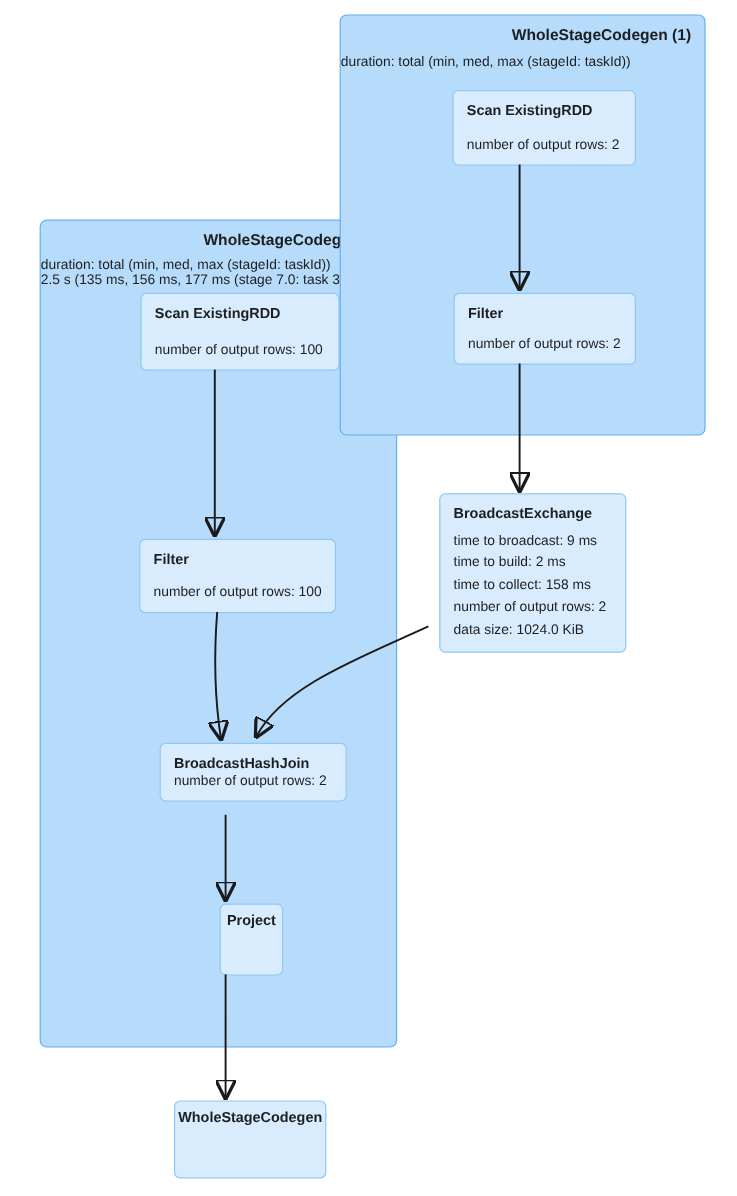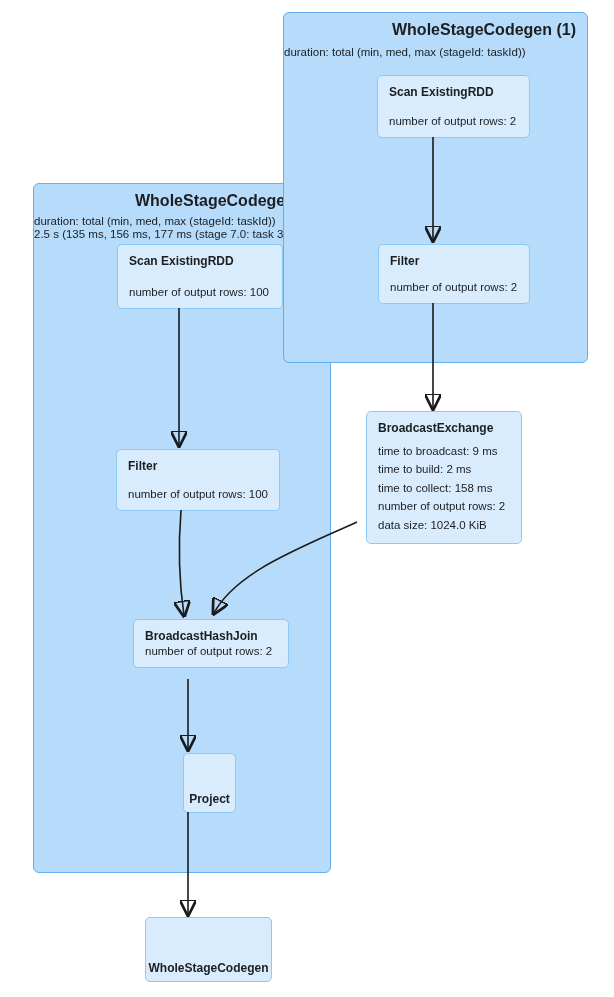--- a/index.html
+++ b/index.html
@@ -13,41 +13,41 @@
     position:absolute;
     background:#b6dbfb;
     border:1px solid #64aeee;
     border-radius:6px;
     box-sizing:border-box;
   }
   #cluster-wsc2 { left:33px; top:183px; width:298px; height:690px; z-index:1; }
   #cluster-wsc1 { left:283px; top:12px; width:305px; height:351px; z-index:2; }
   .cluster-title {
     position:absolute; top:8px; right:11px;
-    font-weight:bold; font-size:16px; white-space:nowrap;
+    font-weight:bold; font-size:13px; white-space:nowrap;
   }
   .cluster-duration {
     position:absolute; left:0; top:33px; width:100%;
     text-align:left; font-size:11.5px; line-height:12.5px;
   }
   #cluster-wsc2 .cluster-duration { top:31px; }
   .cluster-duration div { white-space:nowrap; }
   .node {
     position:absolute;
     background:#d9ecfd;
     border:1px solid #8ec8f6;
     border-radius:5px;
     box-sizing:border-box;
     padding:9px 11px;
     display:flex; flex-direction:column; justify-content:space-between;margin-left:20px;
   }
   .node-title { font-weight:bold; font-size:12px; line-height:14px; white-space:nowrap; }
   .node-metric { font-size:11.5px; line-height:14px; white-space:nowrap; }
   .node-metrics div { font-size:11.5px; line-height:18.5px; white-space:nowrap; }
-  .node.label-only { justify-content:flex-end; align-items:center; padding:6px; }
+  .node.label-only { justify-content:flex-start; align-items:center; padding:6px; }
   
   #node-scan1   { left:73px;  top:62px;  width:153px; height:63px; }
   #node-filter1 { left:74px;  top:231px; width:152px; height:60px; }
   #node-scan2   { left:63px;  top:60px;  width:166px; height:65px; }
   #node-filter2 { left:62px;  top:265px; width:164px; height:62px; }
   #node-bhj     { left:79px;  top:435px; width:156px; height:49px; }
   #node-project { left:129px; top:569px; width:53px;  height:60px; }
   #node-bex     { left:346px; top:411px; width:156px; height:133px; z-index:3; }
   #node-asp     { left:125px; top:917px; width:127px; height:65px;  z-index:3; }
   #edges-overlay {

